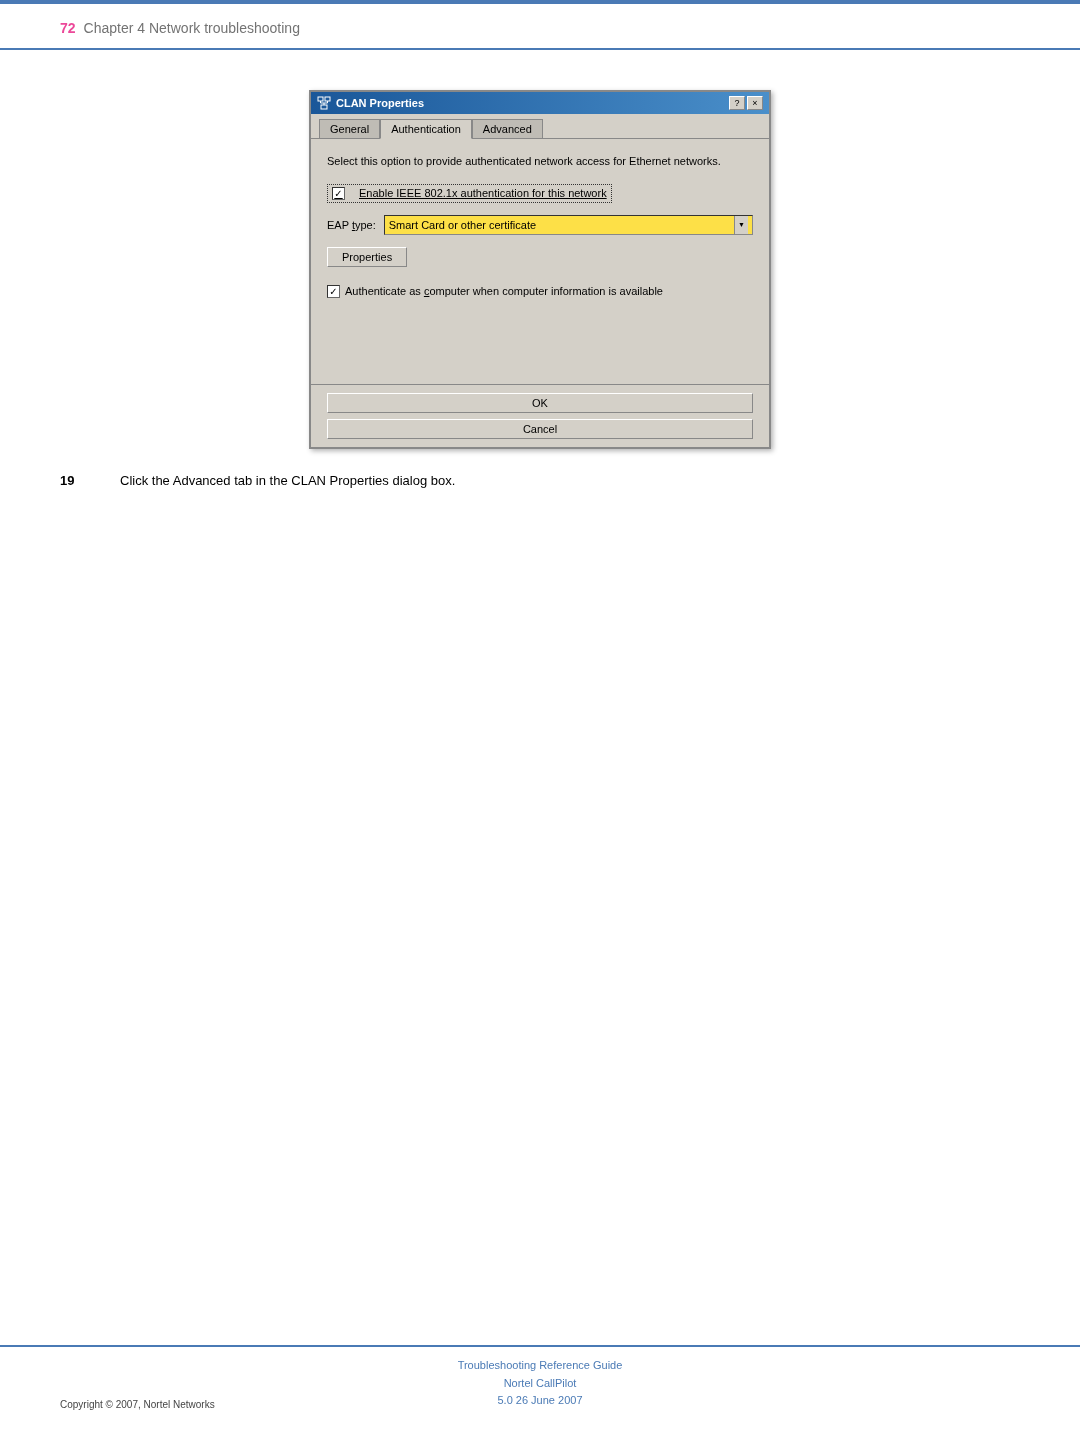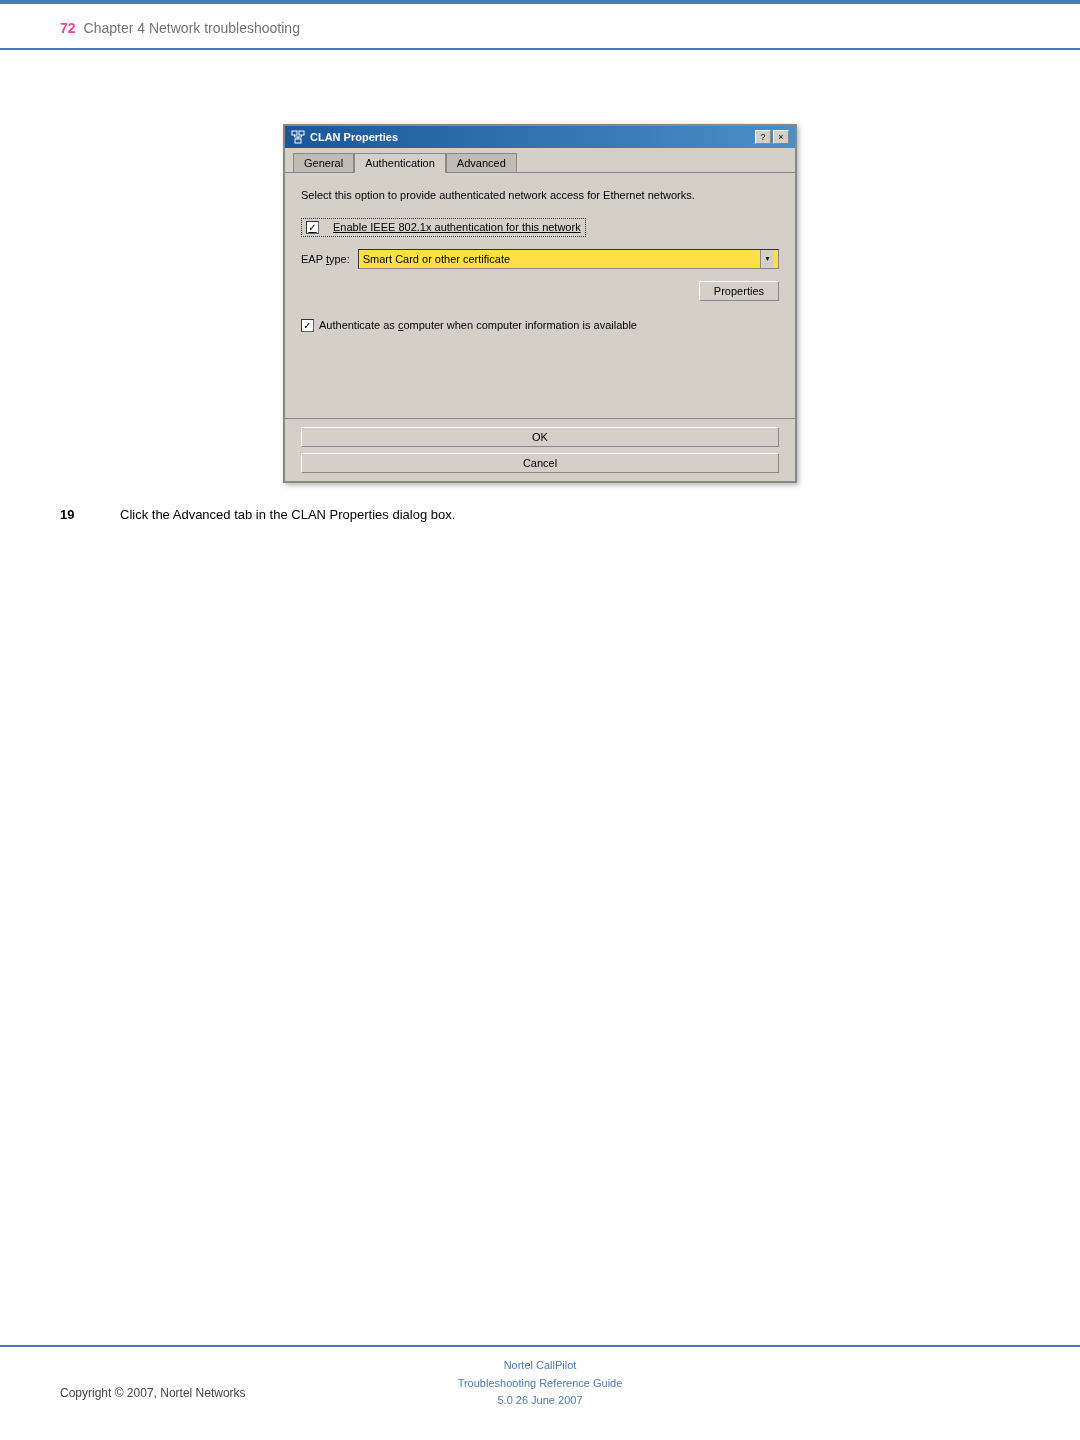--- a/index.html
+++ b/index.html
@@ -64,27 +64,26 @@
     }
 
     
     .dialog-container {
       display: flex;
       justify-content: center;
       margin-top: 30px;
     }
 
     .dialog {
-      width: 514px;
+      width: 462px;
       border: 2px solid #888;
       background: #d4d0c8;
       font-family: 'Tahoma', Arial, sans-serif;
       font-size: 11px;
       box-shadow: 2px 2px 5px rgba(0,0,0,0.3);
-      margin-top: 34px;
     }
 
     
     .title-bar {
       background: linear-gradient(to right, #1a5799, #4a8fca);
       color: white;
       padding: 3px 6px;
       display: flex;
       align-items: center;
       justify-content: space-between;
@@ -249,21 +248,20 @@
       font-size: 7px;
     }
 
     .dropdown-value {
       font-size: 11px;
     }
 
     
     .properties-btn-row {
       display: flex;
-      justify-content: flex-end;
       margin-bottom: 18px;
     }
 
     .dialog-button {
       padding: 3px 14px;
       background: #d4d0c8;
       border: 1px solid #888;
       border-top-color: #fff;
       border-left-color: #fff;
       font-size: 11px;
@@ -326,23 +324,23 @@
 
     .footer-content {
       text-align: center;
       font-size: 11px;
       color: #4a7ab5;
       line-height: 1.6;
     }
 
     .copyright {
       position: absolute;
-      bottom: 10px;
+      bottom: 0;
       left: 60px;
-      font-size: 12px;
+      font-size: 10px;
       color: #444;
     }
 
     
     .network-icon-svg {
       width: 14px;
       height: 14px;
     }
   </style>
 </head>
@@ -444,18 +442,18 @@
   <div class="step-row">
     <span class="step-number">19</span>
     <span class="step-text">Click the Advanced tab in the CLAN Properties dialog box.</span>
   </div>
 
 </div>
 
 <div class="page-footer">
   <div class="footer-top-line"></div>
   <div class="footer-content">
+    <div>Troubleshooting Reference Guide</div>
     <div>Nortel CallPilot</div>
-    <div>Troubleshooting Reference Guide</div>
     <div>5.0   26 June 2007</div>
   </div>
   <div class="copyright">Copyright © 2007, Nortel Networks</div>
 </div>
 
 </body></html>

